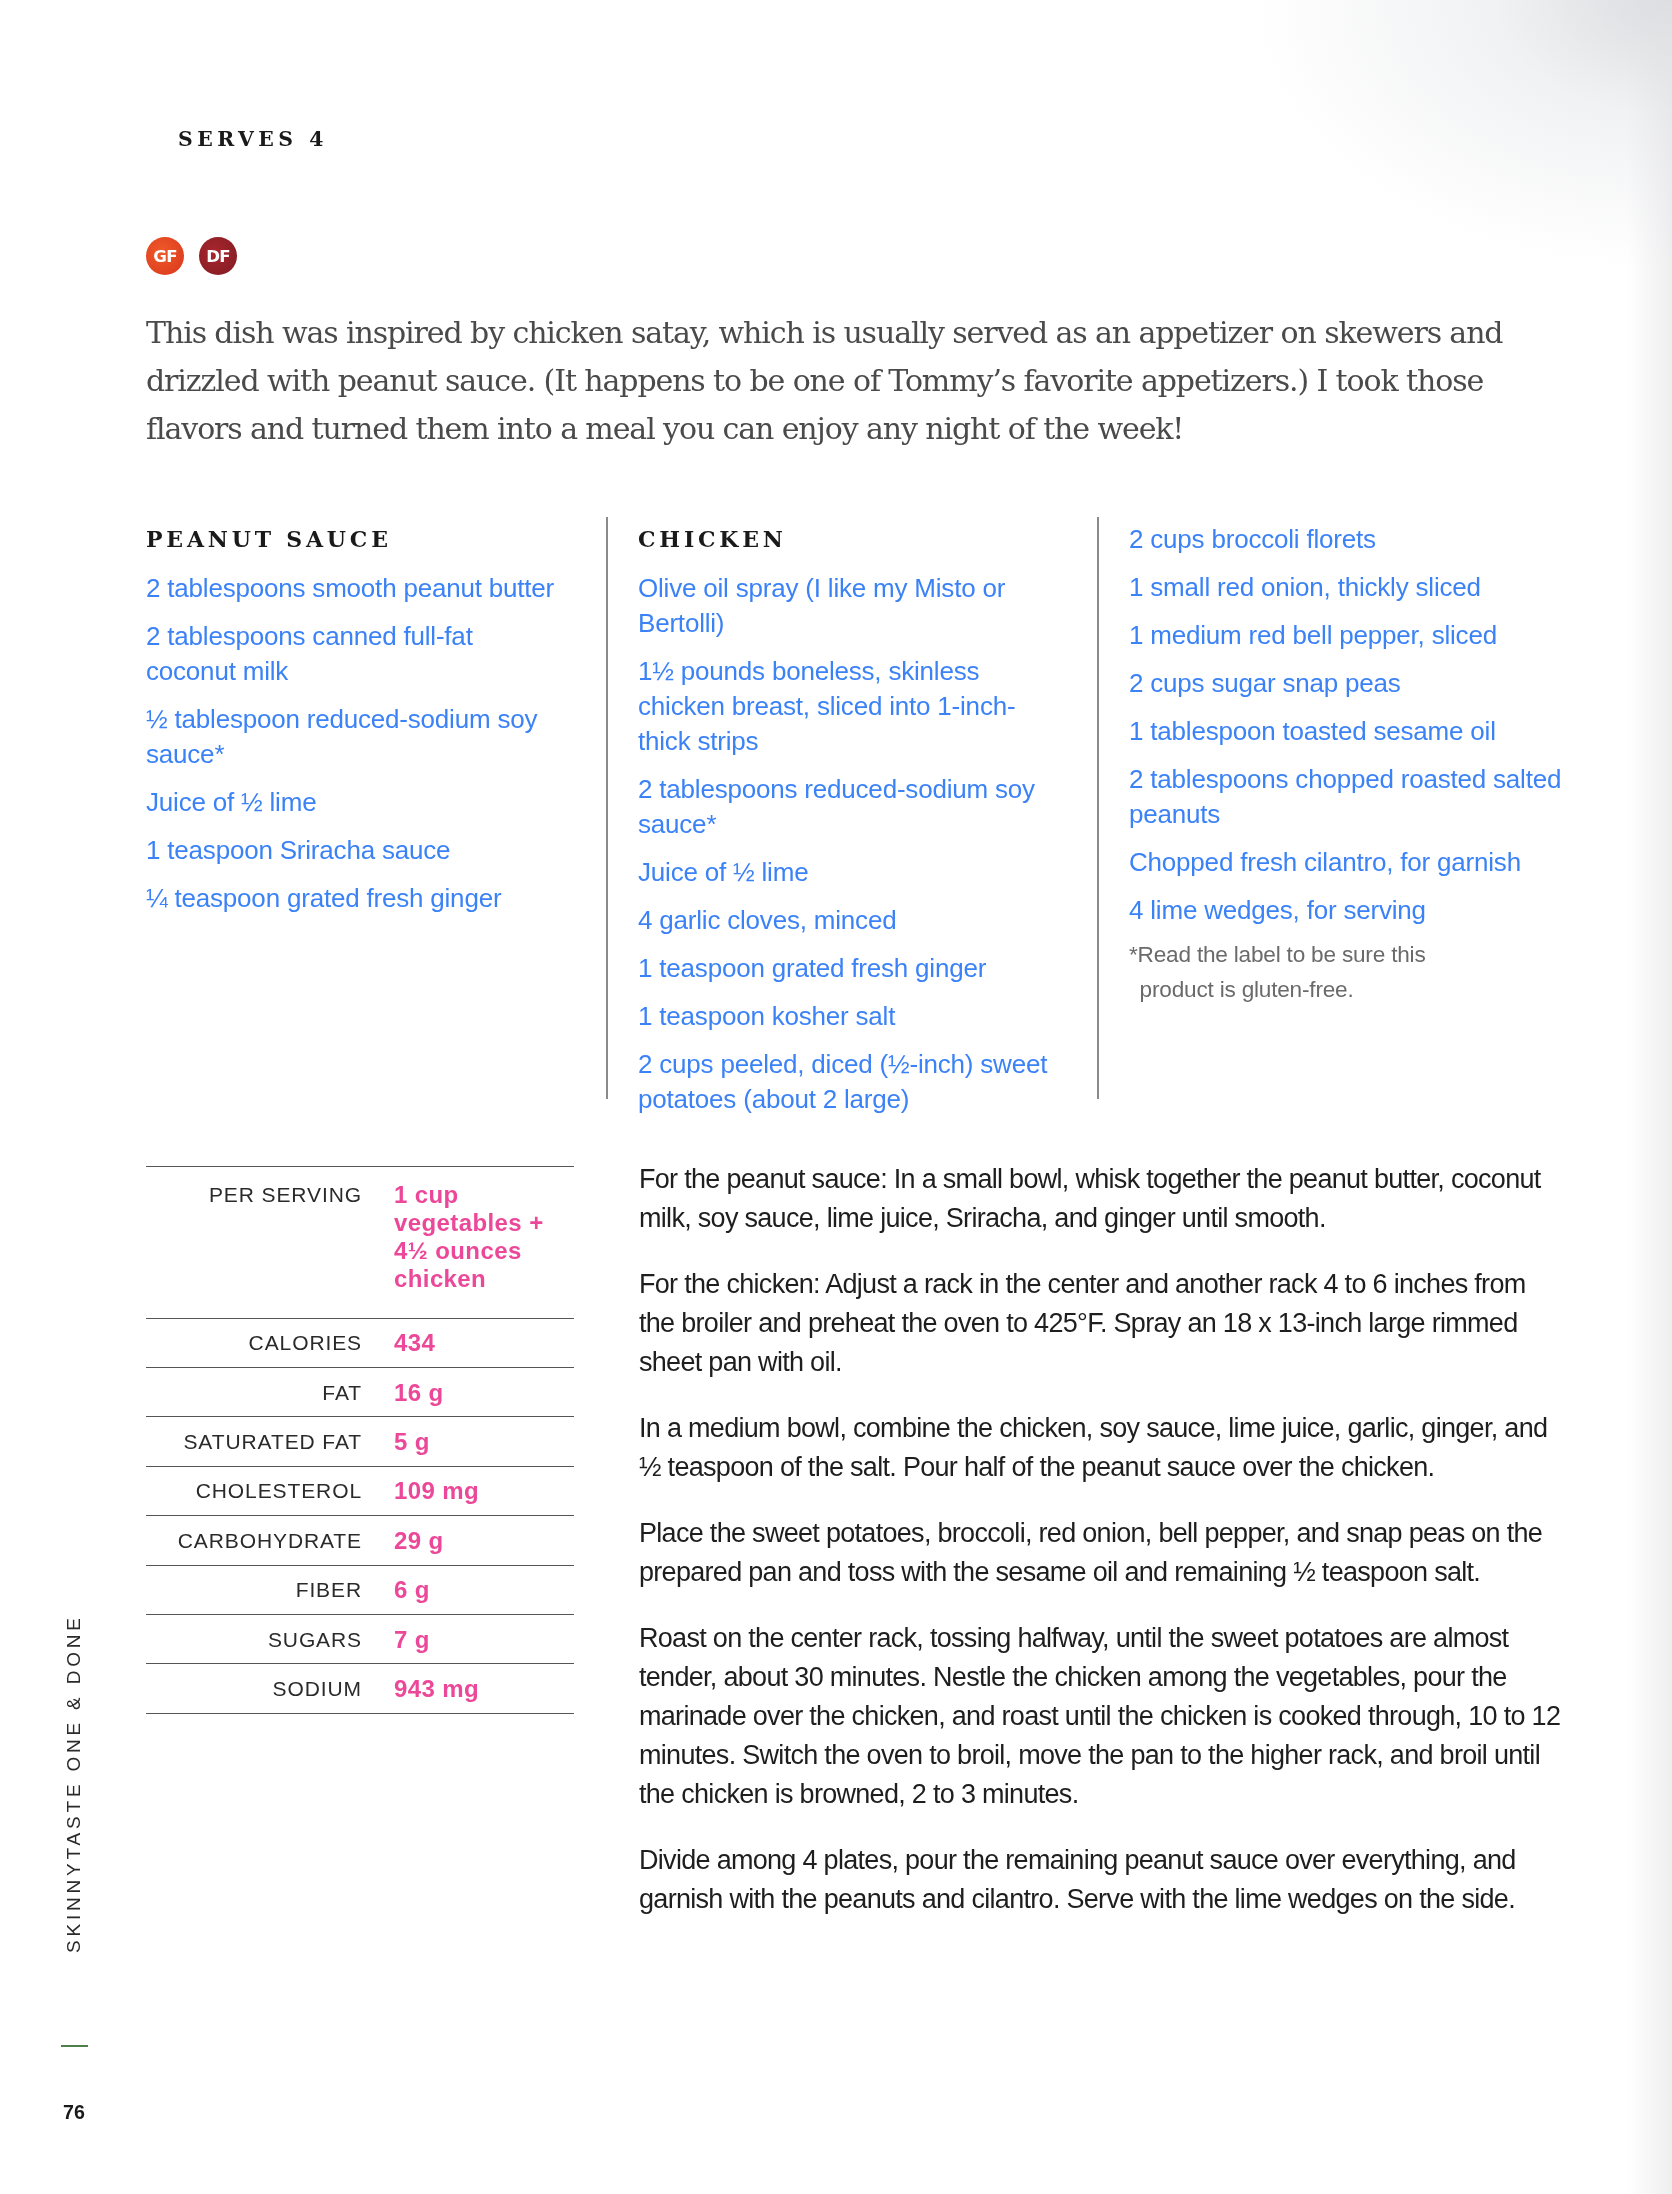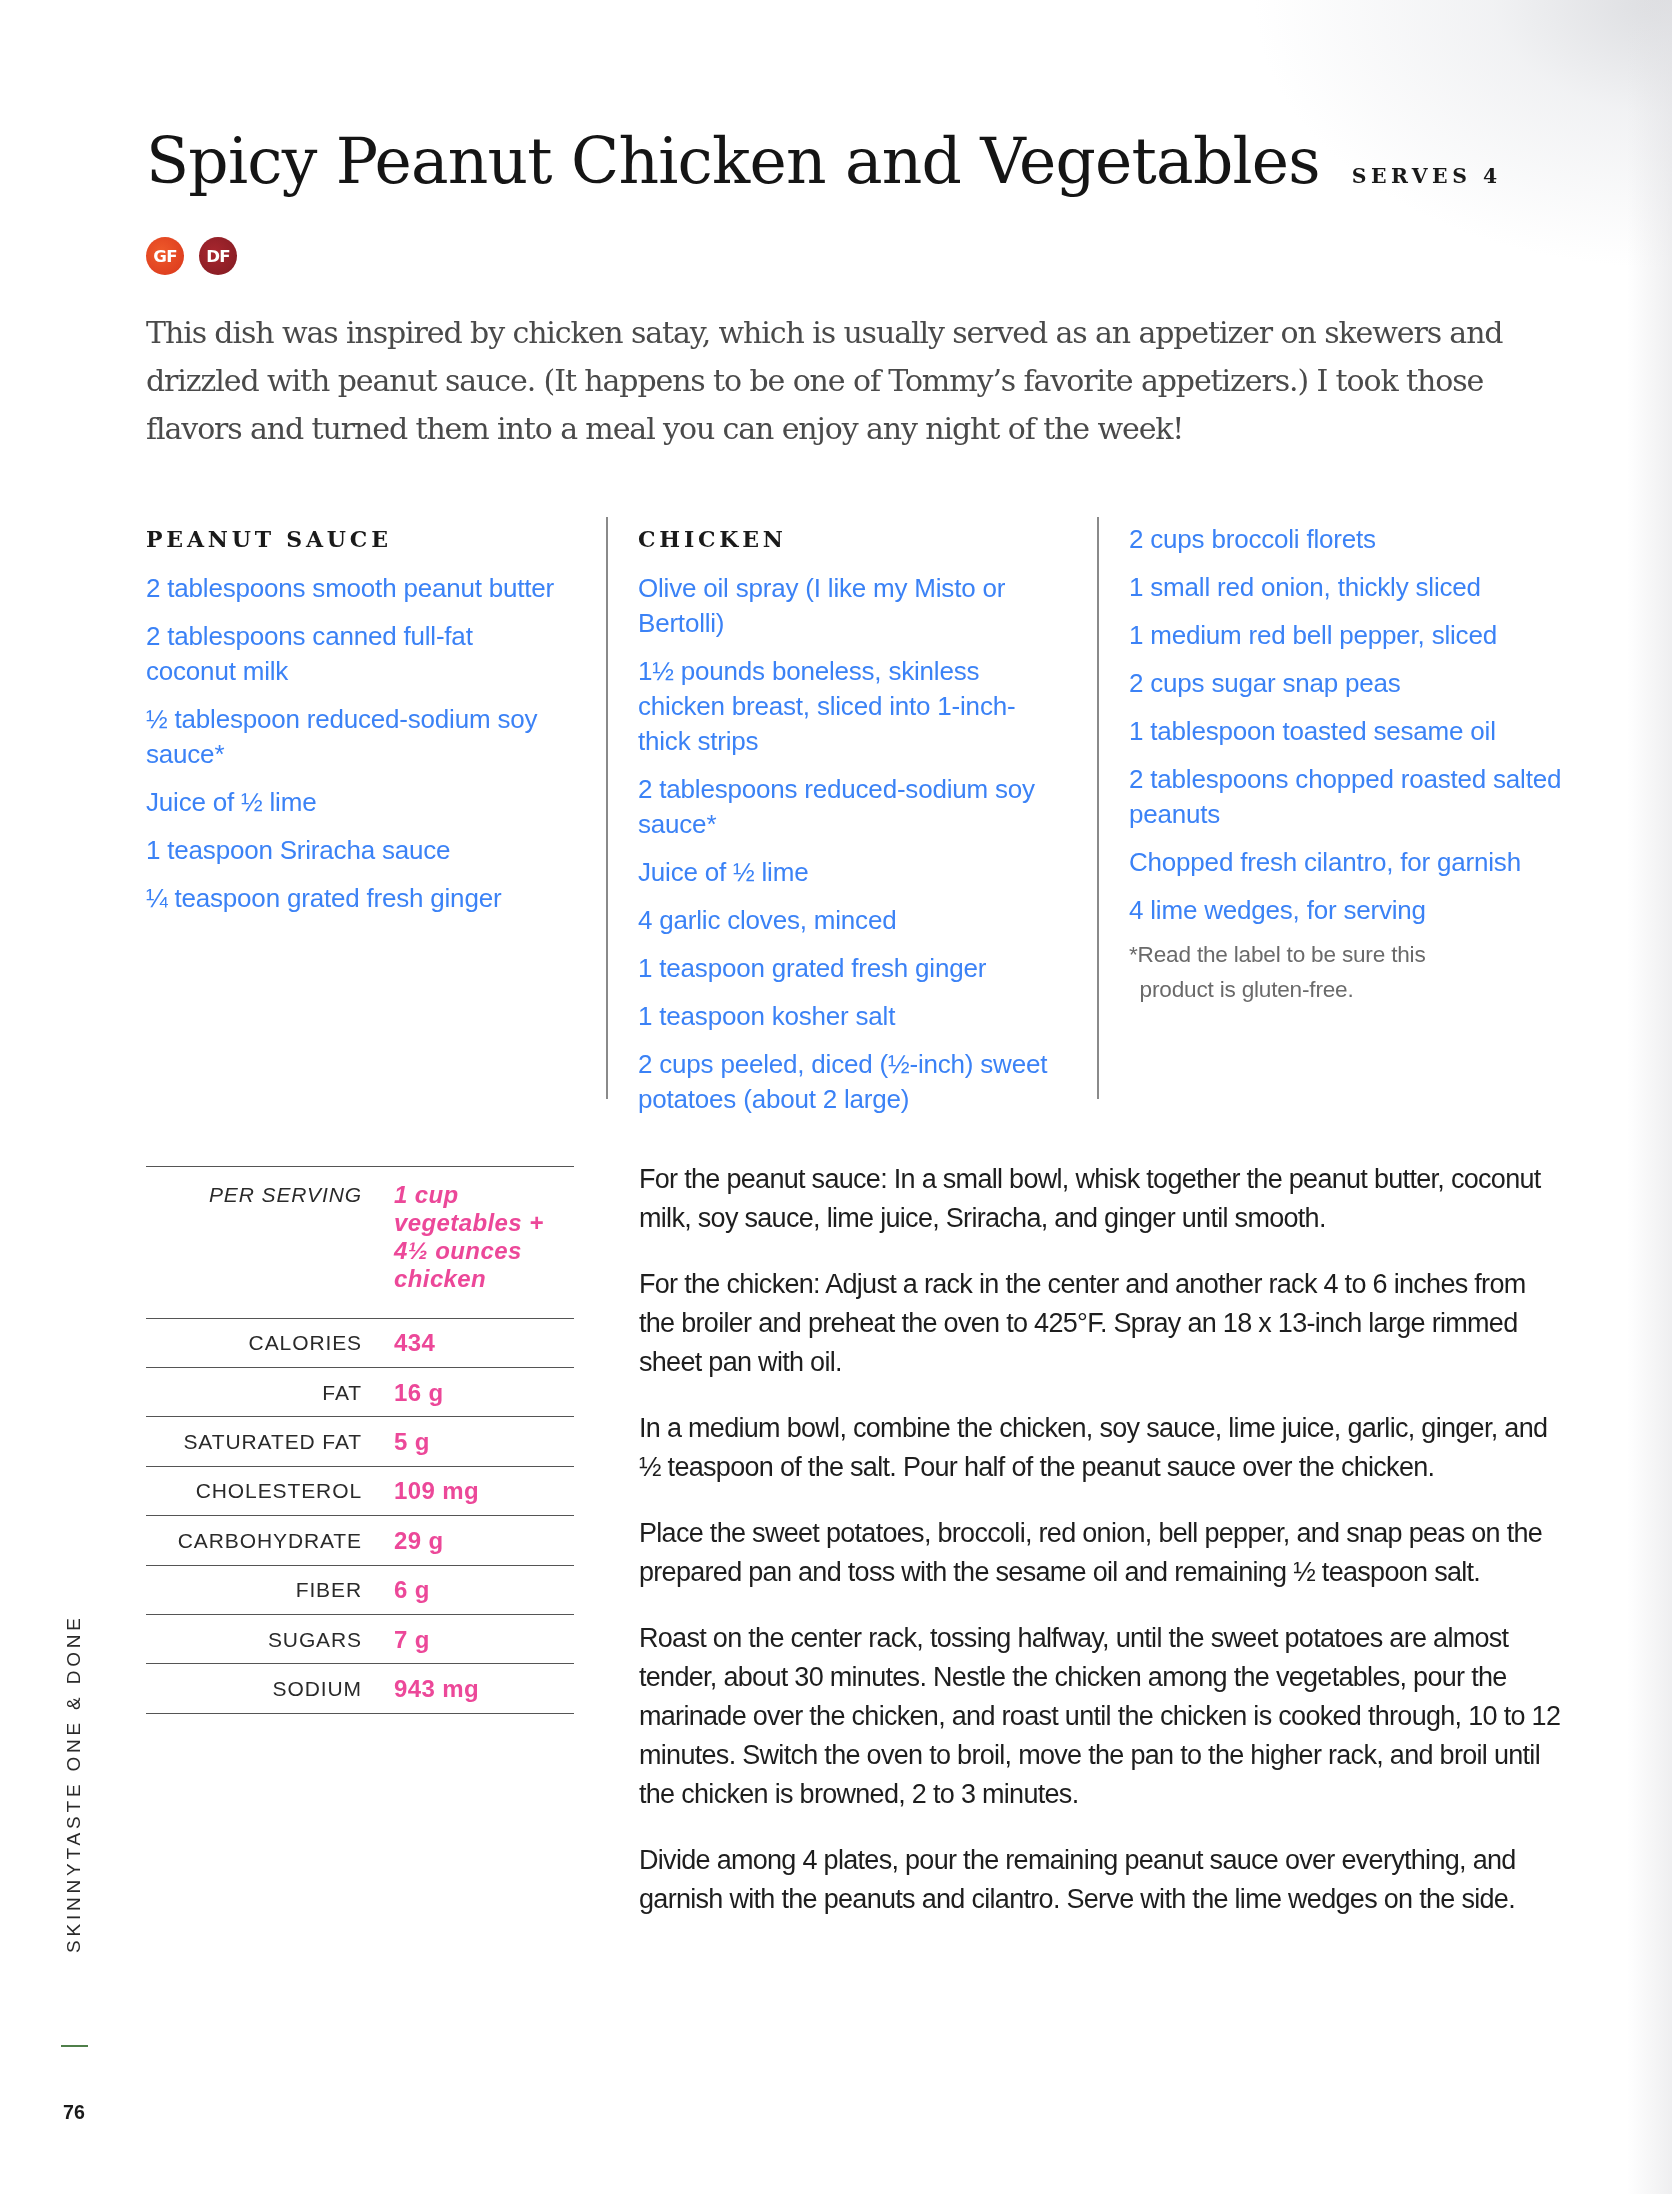--- a/index.html
+++ b/index.html
@@ -73,21 +73,21 @@
   .nutrition tr { border-top: 1.5px solid #555; }
   .nutrition tr:last-child { border-bottom: 1.5px solid #555; }
   .nutrition td { vertical-align: top; padding: 10.6px 0 9.8px 0; }
   .nutrition .n-label {
     width: 216px; text-align: right; padding-right: 32px;
     font-size: 21px; letter-spacing: 0.9px; color: #2a2a2a; line-height: 27px;
   }
   .nutrition .n-value {
     font-weight: bold; font-size: 24px; color: #ec4899; line-height: 28px; letter-spacing: 0.4px;
   }
-  .nutrition tr.first td { padding-top: 13.6px; padding-bottom: 25px; font-style: italic; }
+  .nutrition tr.first td { padding-top: 13.6px; padding-bottom: 25px; }
   .directions {
     position: absolute; left: 639px; top: 1160px; width: 927px;
   }
   .directions p {
     font-size: 27px; line-height: 39px; margin: 0 0 27px 0; color: #1e1e1e;
     letter-spacing: -0.7px;
   }
   .spine {
     position: absolute; left: 63px; top: 1953px;
     transform: rotate(-90deg); transform-origin: 0 0;
@@ -96,21 +96,20 @@
   .spine-rule { position: absolute; left: 61px; top: 2045px; width: 27px; height: 2.3px; background: #4f7f4a; }
   .page-num { position: absolute; left: 63px; top: 2101px; font-size: 19.6px; font-weight: bold; color: #1a1a1a; }
 </style>
 </head>
 <body>
 
 <div class="corner-shade"></div>
 <div class="right-edge-shade"></div>
 
 <div class="title-row">
-  <h1 class="title">Spicy Peanut Chicken and Vegetables</h1>
   <span class="serves">SERVES 4</span>
 </div>
 
 <div class="badges">
   <div class="badge gf">
     <span>GF</span>
   </div>
   <div class="badge df">
     <span>DF</span>
   </div>

